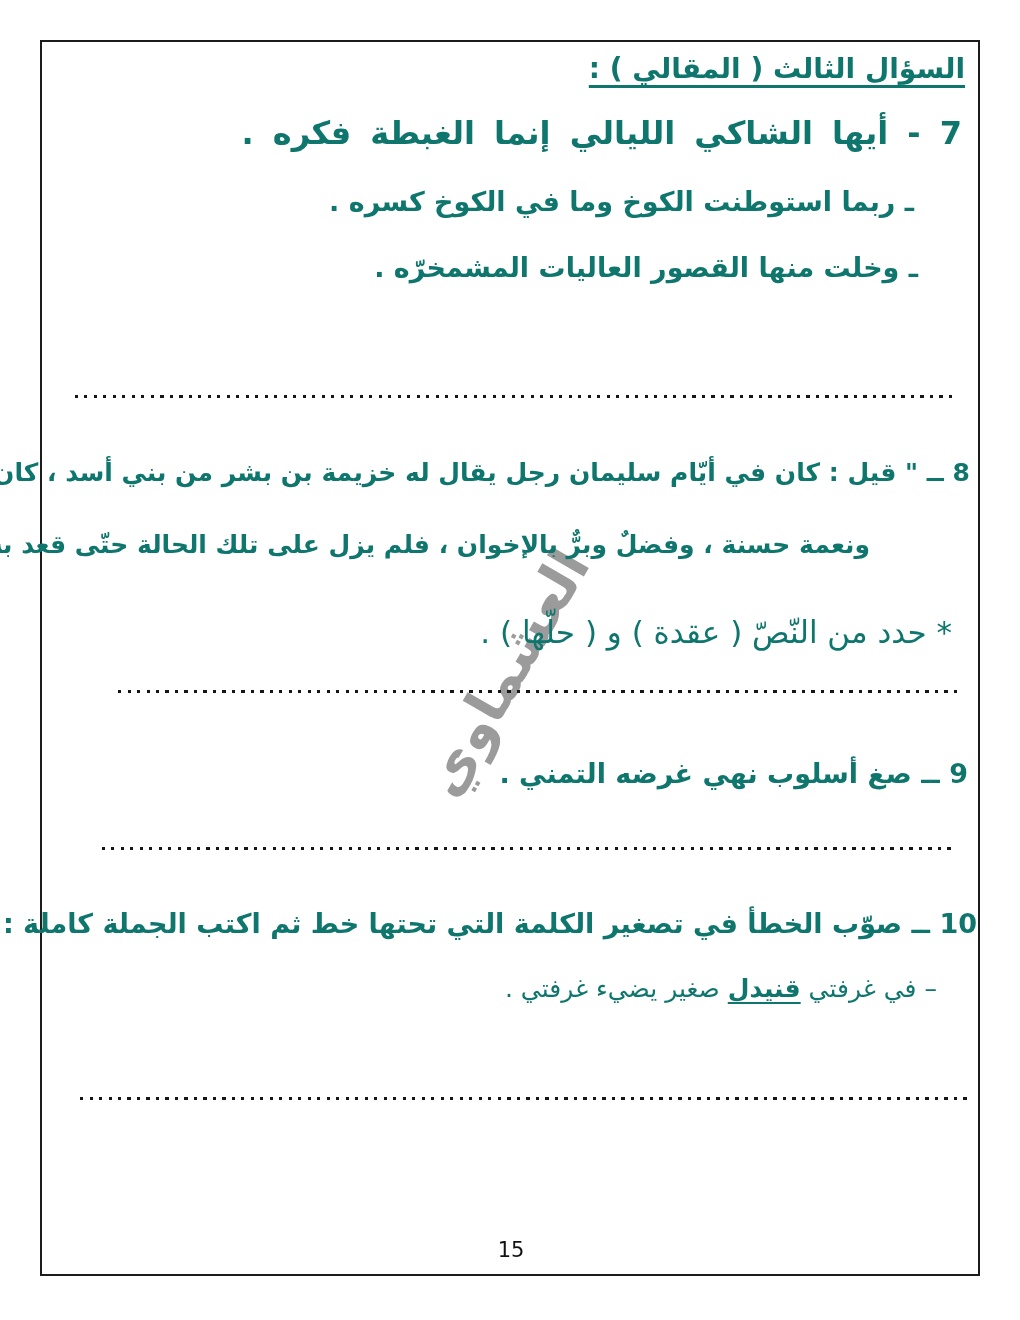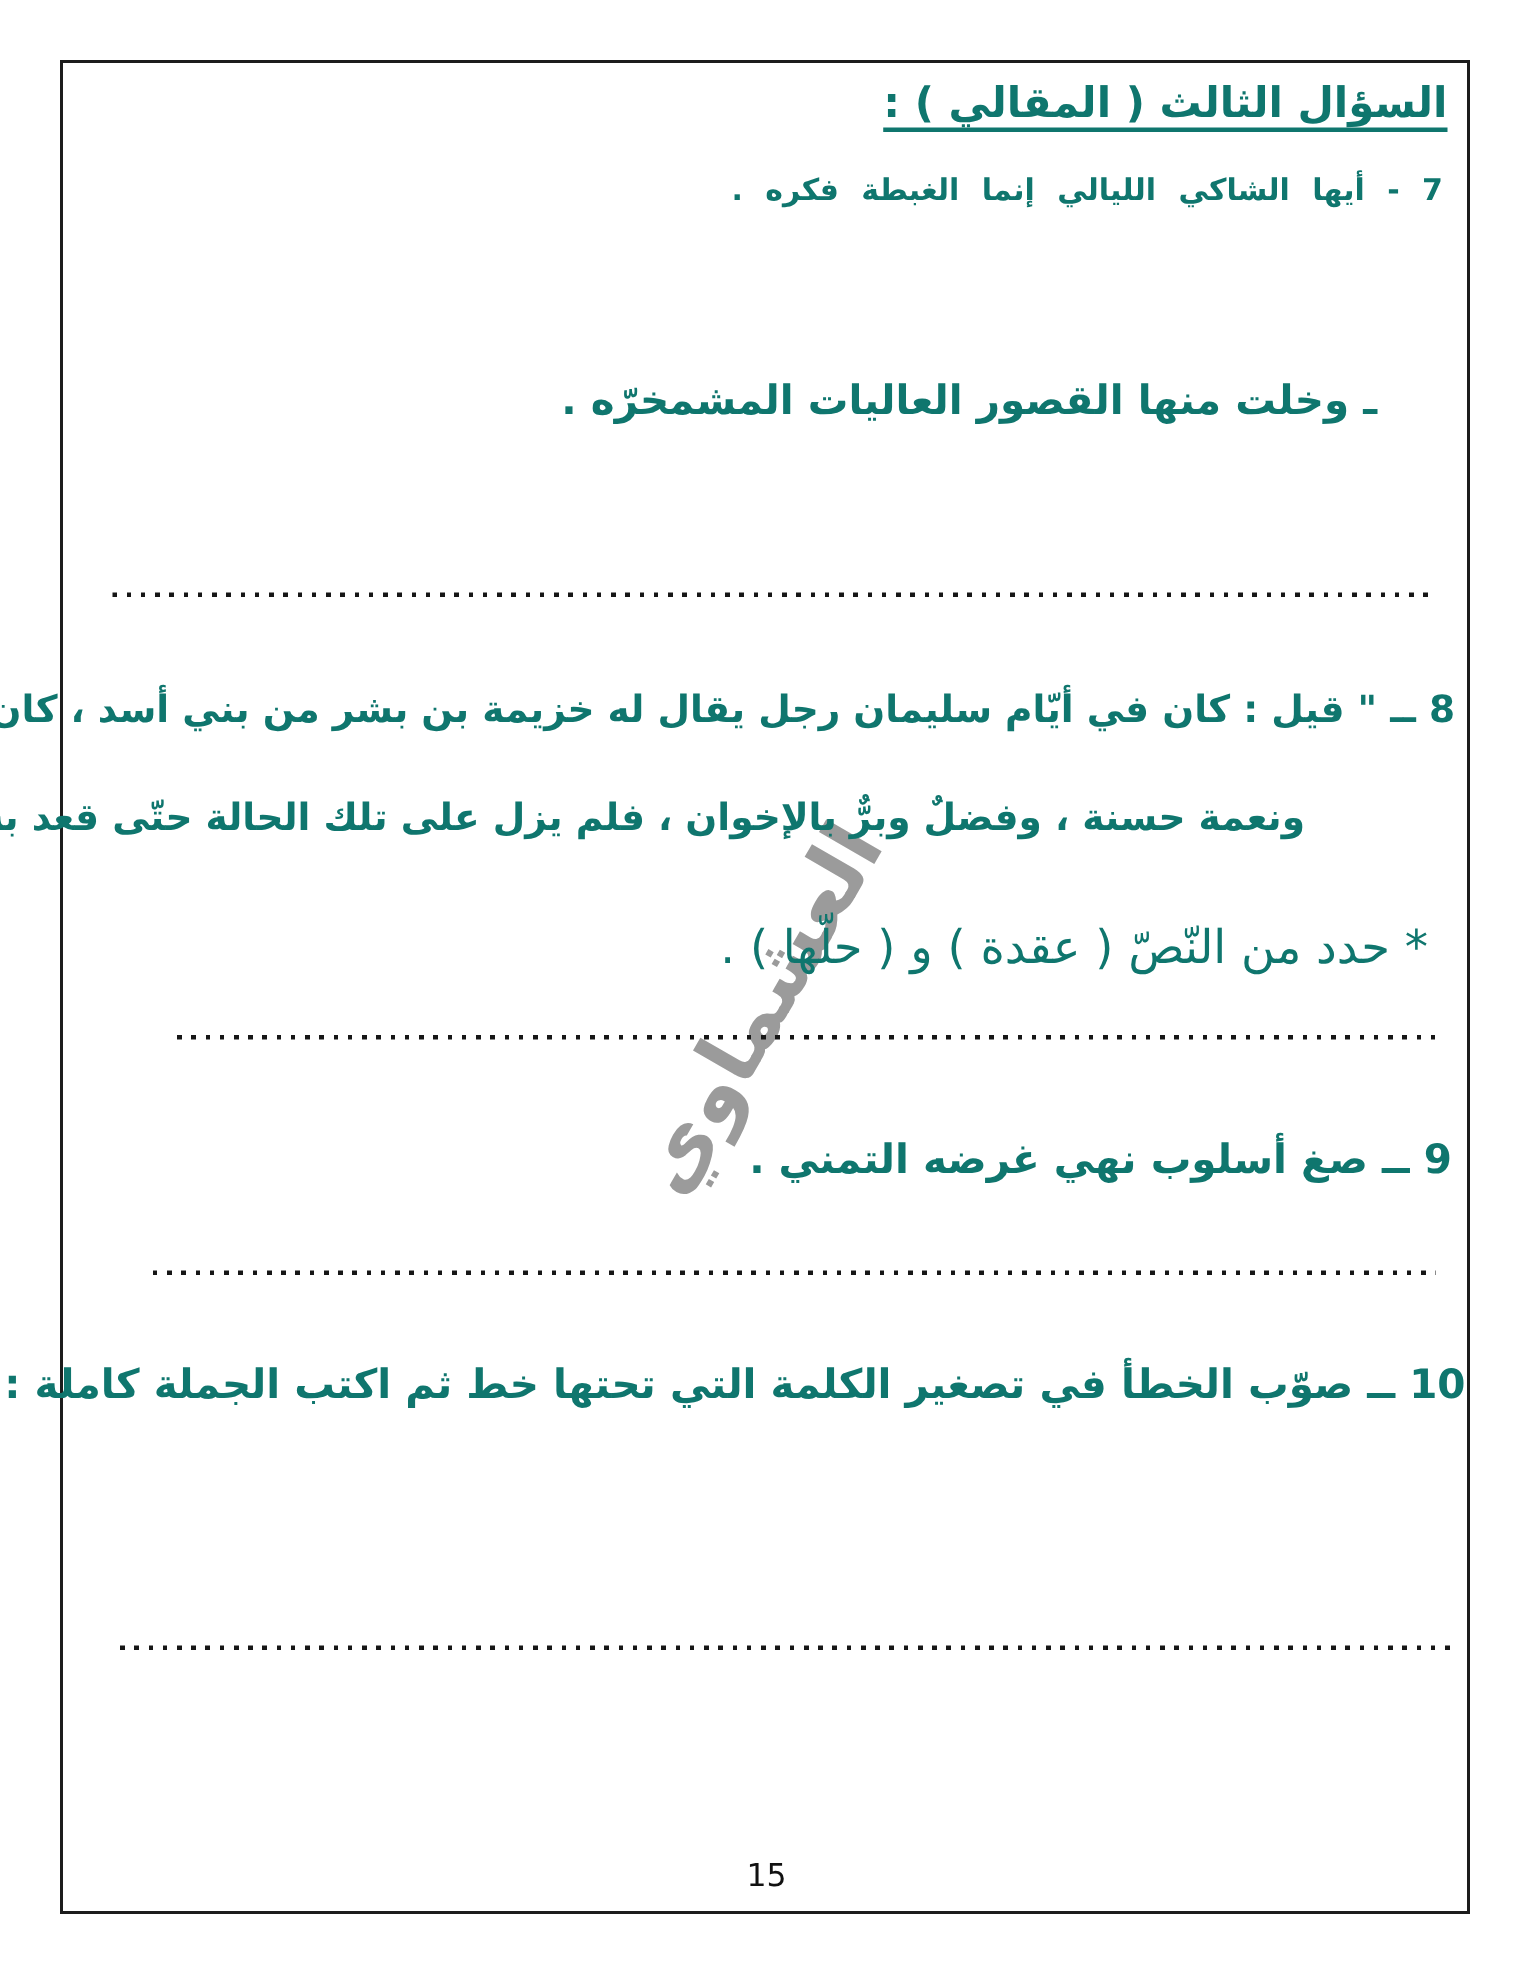--- a/index.html
+++ b/index.html
@@ -26,21 +26,21 @@
     z-index:2;
   }
   .bold{font-weight:bold;}
   .title{
     font-size:28px;
     font-weight:bold;
     text-decoration:underline;
     text-underline-offset:7px;
     text-decoration-thickness:2.5px;
   }
-  .q7main{font-size:20px;word-spacing:8px;margin-left:19px;}
+  .q7main{font-size:32px;word-spacing:8px;margin-left:19px;}
   .sub{font-size:27px;}
   .q8{font-size:25px;}
   .task{font-size:31px;font-weight:normal;}
   .q9{font-size:27px;}
   .q10{font-size:27px;}
   .lamp{font-size:25px;font-weight:normal;}
   .lamp .dim{
     font-weight:bold;
     text-decoration:underline;
     text-underline-offset:5px;
@@ -86,38 +86,42 @@
   <div class="frame"></div>
 
   <div class="watermark">
     <span>العشماوي</span>
   </div>
 
   <div class="txt title" style="top:52px;right:55px;">السؤال الثالث ( المقالي ) :</div>
 
   <div class="txt bold q7main" style="top:114px;right:58px;">7 - أيها الشاكي الليالي إنما الغبطة فكره .</div>
 
+  <div class="txt bold sub" style="top:186px;right:106px;">ـ ربما استوطنت الكوخ وما في الكوخ كسره .</div>
 
   <div class="txt bold sub" style="top:252px;right:102px;">ـ وخلت منها القصور العاليات المشمخرّه .</div>
 
 
   <div class="dots" style="top:395px;left:75px;right:63px;"></div>
 
   <div class="txt bold q8" style="top:458px;right:50px;">8 ــ " قيل : كان في أيّام سليمان رجل يقال له خزيمة بن بشر من بني أسد ، كان له مروءة ظاهرة</div>
 
   <div class="txt bold q8" style="top:530px;right:150px;">ونعمة حسنة ، وفضلٌ وبرٌّ بالإخوان ، فلم يزل على تلك الحالة حتّى قعد به الدّهر " .</div>
 
   <div class="txt task" style="top:614px;right:68px;">* حدد من النّصّ ( عقدة ) و ( حلّها ) .</div>
 
   <div class="dots" style="top:690px;left:118px;right:63px;"></div>
 
   <div class="txt bold q9" style="top:758px;right:52px;">9 ــ صغ أسلوب نهي غرضه التمني .</div>
 
   <div class="dots" style="top:847px;left:102px;right:63px;"></div>
 
   <div class="txt bold q10" style="top:908px;right:43px;">10 ــ صوّب الخطأ في تصغير الكلمة التي تحتها خط ثم اكتب الجملة كاملة :</div>
 
+  <div class="txt lamp" style="top:974px;right:83px;">
+    <span>– في غرفتي </span><span class="dim">قنيدل</span><span> صغير يضيء غرفتي .</span>
+  </div>
 
   <div class="dots" style="top:1097px;left:80px;right:52px;"></div>
 
   <div class="pagenum">15</div>
 
 </div>
 
 </body></html>

